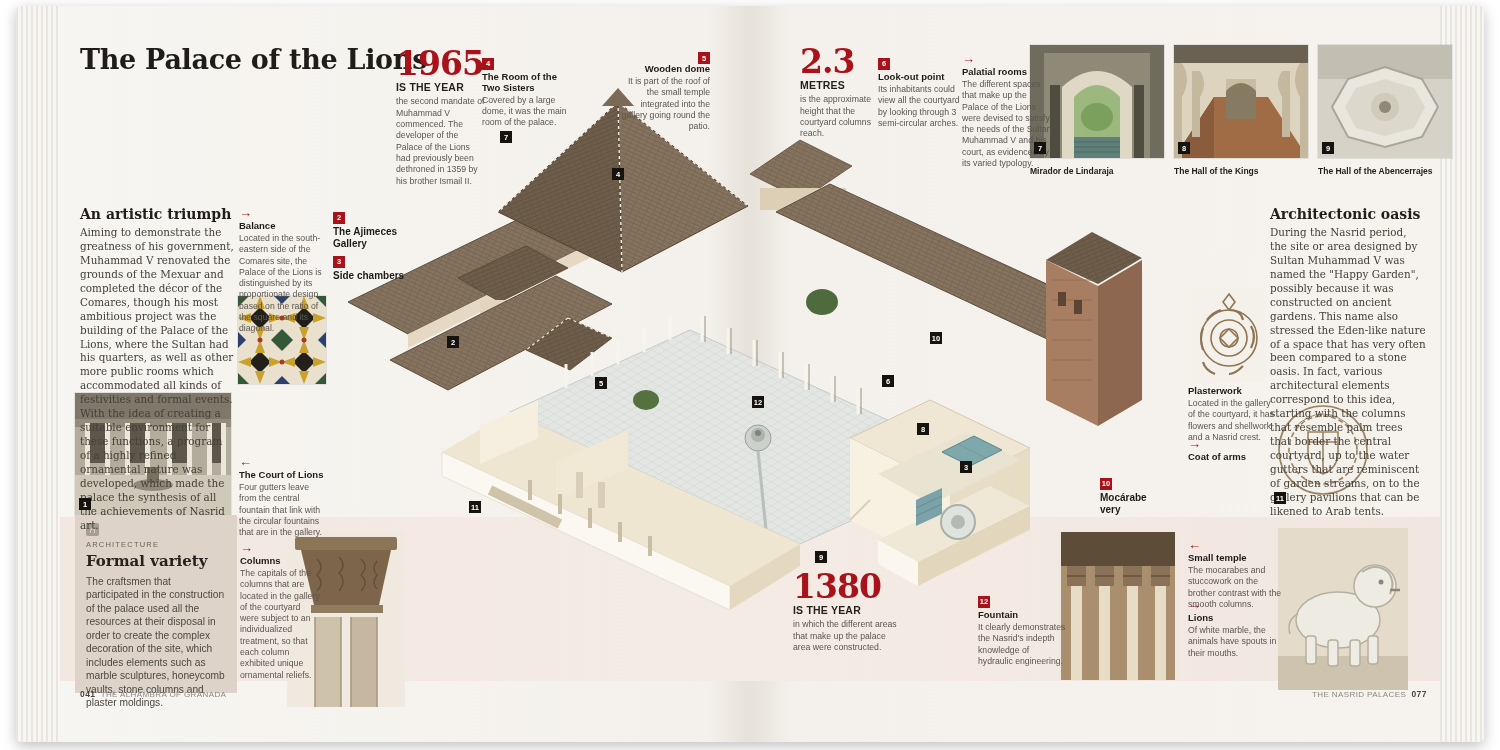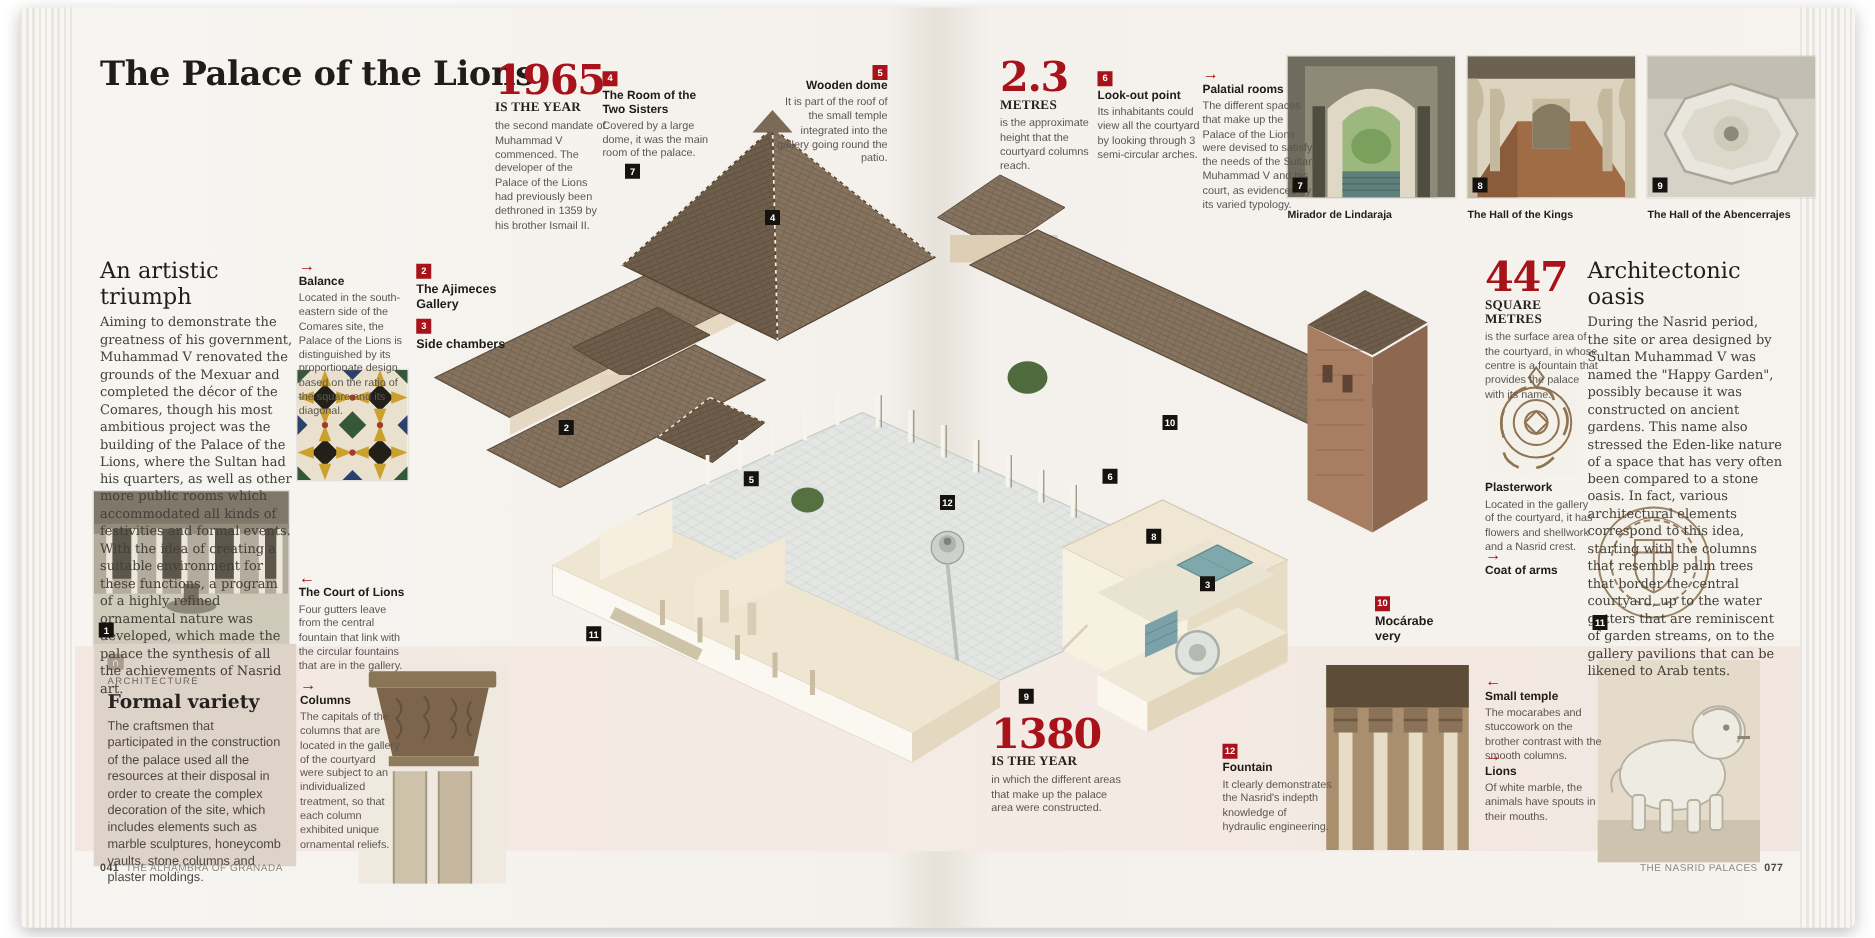--- a/index.html
+++ b/index.html
@@ -14,34 +14,34 @@
   .spread { position:absolute; left:44px; top:0; width:1380px; height:736px;
           background:linear-gradient(90deg,#f7f5f1 0%,#f4f1ec 47%,#e7e2da 49.8%,#e7e2da 50.2%,#f4f1ec 53%,#f6f3ee 100%); }
   .band { position:absolute; left:60px; top:517px; width:1380px; height:164px;
           background:linear-gradient(90deg,#f2e8e1,#f4ebe4 50%,#f1e7e0); z-index:0; }
   .archblock { position:absolute; left:75px; top:515px; width:162px; height:178px; background:#ddd3c8; z-index:2; padding:8px 11px; }
   svg { display:block; }
 
   
   .title { position:absolute; font-family:"DejaVu Serif", serif; font-weight:bold; font-size:27px; color:#1f1c19; letter-spacing:-.3px; z-index:3; }
   .intro { position:absolute; font-family:"DejaVu Serif", serif; font-size:14.5px; line-height:1.36; color:#57524c; z-index:3; }
-  .sec-h { font-family:"DejaVu Serif", serif; font-weight:normal; font-size:18px; color:#211d1a; margin-bottom:4px; }
+  .sec-h { font-family:"DejaVu Serif", serif; font-weight:bold; font-size:14px; color:#211d1a; margin-bottom:4px; }
   .serif-body { font-family:"DejaVu Serif", serif; font-size:10.4px; line-height:1.34; color:#454038; }
   .longcol { position:absolute; width:154px; z-index:3; }
   .cap { position:absolute; z-index:3; }
   .cap .h { font-size:9.5px; font-weight:bold; color:#1e1b18; margin:2px 0 1px; line-height:1.15; }
   .cap .b { font-size:8.7px; line-height:1.3; color:#5b5550; }
   .arrow { font-size:13px; font-weight:bold; color:#a8121a; line-height:1; display:block; margin-bottom:2px; }
   .rd, .bk { display:inline-flex; align-items:center; justify-content:center; width:12px; height:12px;
              font-size:7.5px; font-weight:bold; color:#fff; }
   .rd { background:#a8121a; }
   .bk { background:#16130f; }
   .numblock { position:absolute; z-index:3; }
   .bignum { font-family:"DejaVu Serif", serif; font-weight:bold; font-size:33px; color:#a8121a; letter-spacing:-1px; line-height:.95; }
-  .numlab { font-family:Liberation Serif, serif; font-weight:bold; font-size:10.5px; color:#241f1b; letter-spacing:.2px; margin:2px 0 3px; }
+  .numlab { font-family:Liberation Sans, sans-serif; font-weight:bold; font-size:10.5px; color:#241f1b; letter-spacing:.2px; margin:2px 0 3px; }
   .photocap { font-size:8.5px; font-weight:bold; color:#24201c; margin-top:4px; }
   .photo { position:absolute; z-index:2; box-shadow:0 0 0 1px rgba(0,0,0,.08); }
   .pbadge { position:absolute; left:4px; bottom:4px; z-index:4; }
   .footer { position:absolute; top:689px; font-size:8px; letter-spacing:.4px; color:#8d8780; z-index:3; }
   .fpage { font-weight:bold; color:#49443e; font-size:8.5px; }
   .kicker { font-size:7.5px; letter-spacing:1.2px; color:#6e655a; margin:4px 0 3px; }
   .fv-h { font-family:"DejaVu Serif", serif; font-weight:bold; font-size:15px; color:#262220; margin-bottom:5px; }
   .fv-b { font-size:10.2px; line-height:1.32; color:#4e4842; }
   .dg-badge { position:absolute; z-index:5; }
   .arch-icon { width:13px; height:13px; background:#a79d90; color:#fff; font-size:9px; font-weight:bold;
@@ -391,25 +391,20 @@
    <rect width="134" height="113" fill="#d6d2c8"></rect>
    <rect width="134" height="34" fill="#c3beb2"></rect>
    <polygon points="67,22 104,34 120,62 104,92 67,102 30,92 14,62 30,34" fill="#e9e6dd" stroke="#aba599" stroke-width="2"></polygon>
    <polygon points="67,34 96,43 107,62 96,83 67,91 38,83 27,62 38,43" fill="#dcd8cc"></polygon>
    <circle cx="67" cy="62" r="14" fill="#cfcaba"></circle>
    <circle cx="67" cy="62" r="6" fill="#8e887a"></circle>
  </svg>
  <span class="bk pbadge" style="left:1322px;top:142px;position:absolute">9</span>
  <div class="photocap" style="position:absolute;left:1318px;top:162px;z-index:3">The Hall of the Abencerrajes</div>
 
- <div class="numblock" style="left:1188px;top:206px;width:92px">
-   <div class="bignum">447</div>
-   <div class="numlab">SQUARE METRES</div>
-   <span style="font-size:8.7px;line-height:1.3;color:#5b5550;display:block">is the surface area of the courtyard, in whose centre is a fountain that provides the palace with its name.</span>
- </div>
 
  <div class="longcol" style="left:1270px;top:206px;width:156px">
    <div class="sec-h">Architectonic oasis</div>
    <div class="serif-body">During the Nasrid period, the site or area designed by Sultan Muhammad V was named the "Happy Garden", possibly because it was constructed on ancient gardens. This name also stressed the Eden-like nature of a space that has very often been compared to a stone oasis. In fact, various architectural elements correspond to this idea, starting with the columns that resemble palm trees that border the central courtyard, up to the water gutters that are reminiscent of garden streams, on to the gallery pavilions that can be likened to Arab tents.</div>
  </div>
 
  <svg class="photo" style="left:1192px;top:288px;box-shadow:none" width="74" height="94" viewBox="0 0 74 94">
    <rect width="74" height="94" fill="#f4f1ea"></rect>
    <g fill="none" stroke="#8f7454" stroke-width="1.6">
      <path d="M37,6 l6,8 -6,8 -6,-8 Z"></path>

